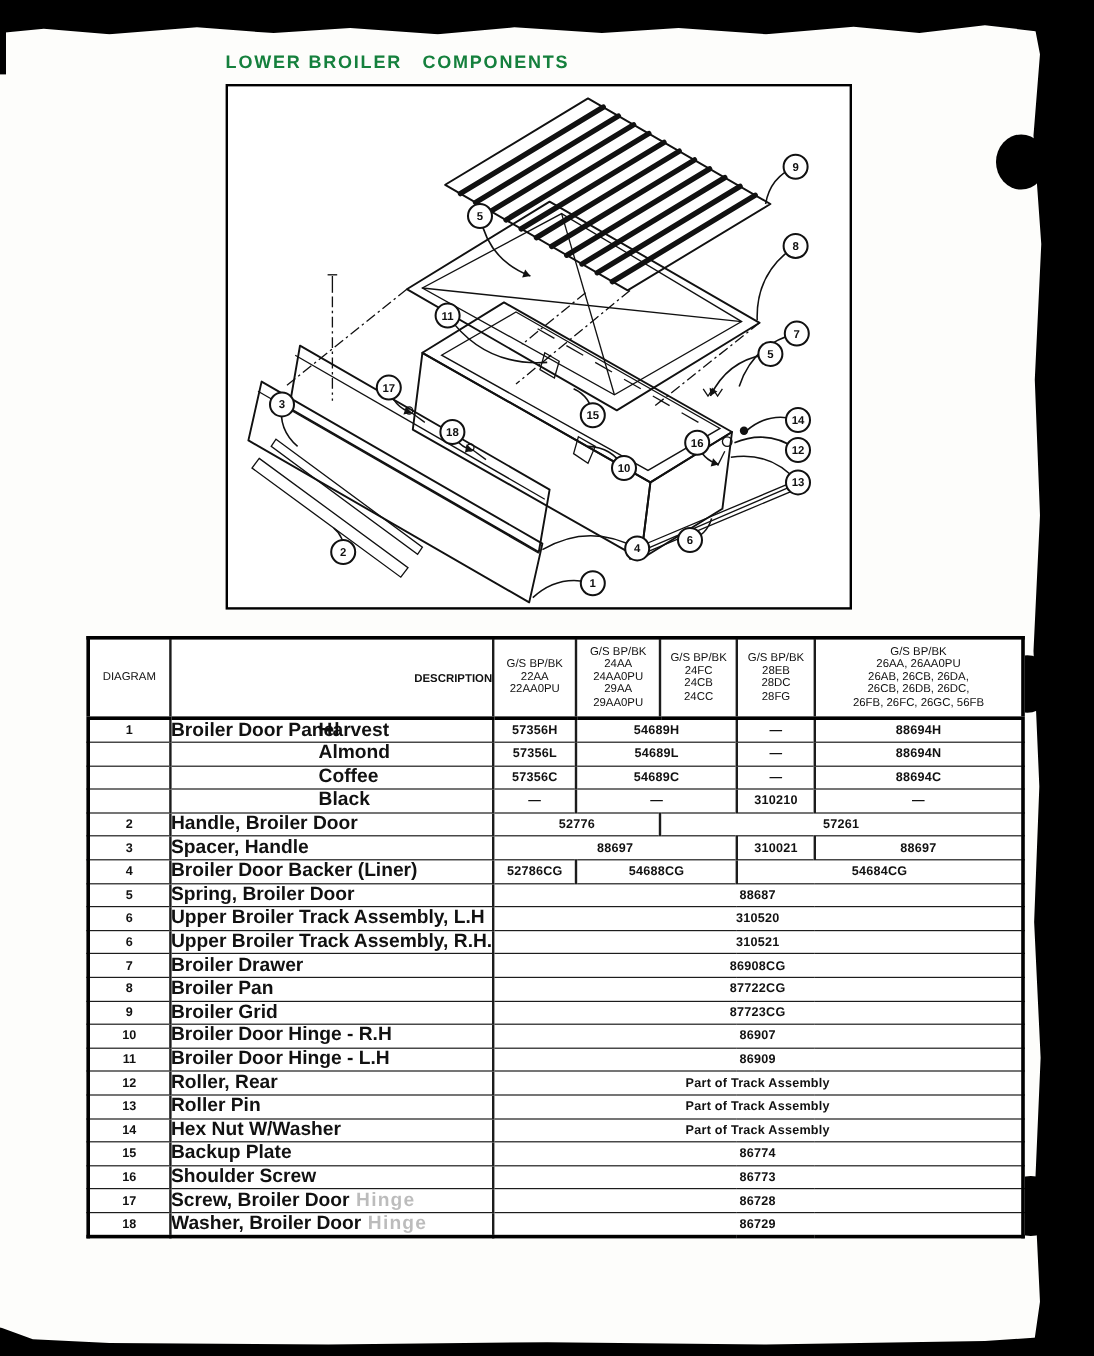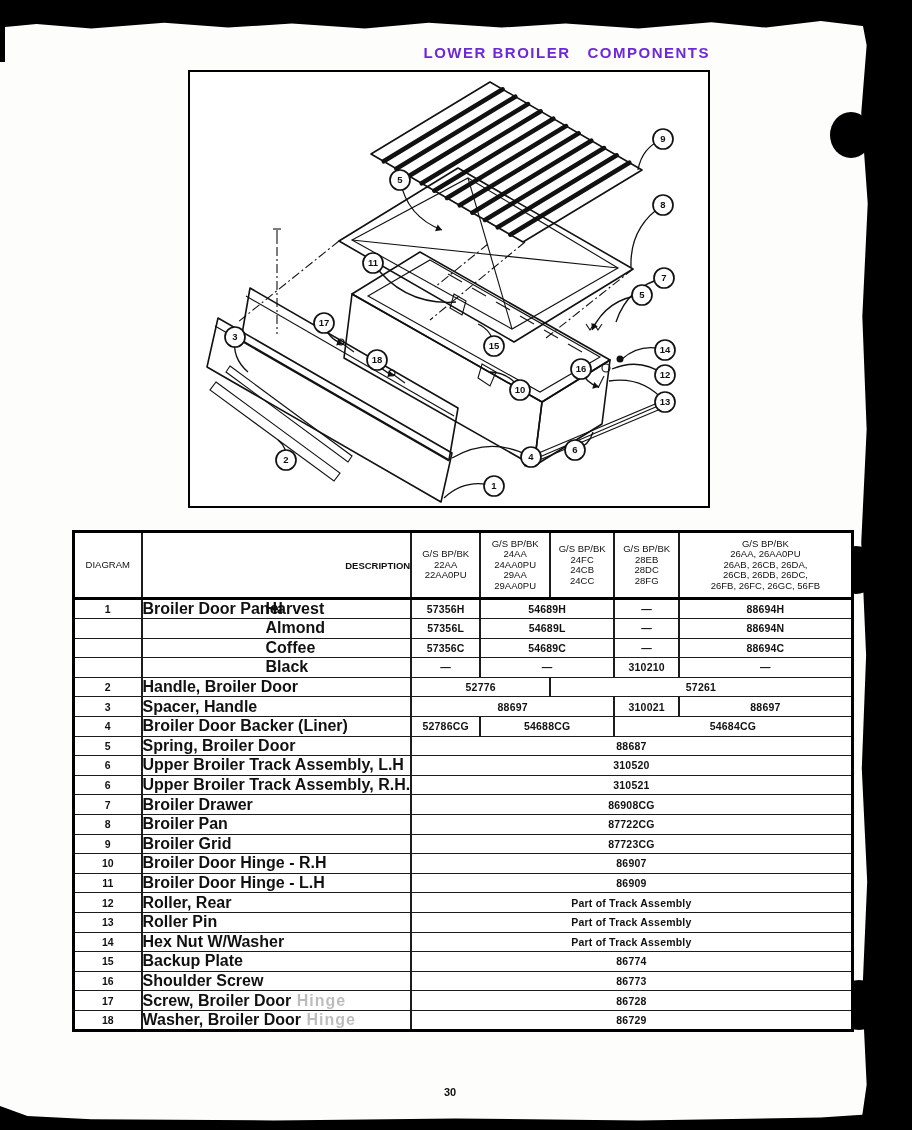--- a/index.html
+++ b/index.html
@@ -12,22 +12,22 @@
     clip-path:polygon(100% 0,0 0,16% 4%,6% 10%,18% 18%,8% 28%,16% 38%,6% 48%,15% 58%,7% 68%,17% 78%,8% 88%,16% 96%,4% 100%,100% 100%);}
   .scan-bottom{position:absolute;left:0;bottom:0;width:912px;height:24px;background:#000;
     clip-path:polygon(0 0,3% 42%,10% 55%,30% 60%,50% 52%,70% 60%,90% 48%,97% 30%,100% 0,100% 100%,0 100%);}
   .punch{position:absolute;background:#000;border-radius:50%;}
   .punch.p1{left:830px;top:112px;width:42px;height:46px;}
   .punch.p2{left:834px;top:546px;width:44px;height:48px;}
   .punch.p3{left:836px;top:980px;width:46px;height:50px;}
   .scan-left-mark{position:absolute;left:0;top:26px;width:5px;height:36px;background:#000;}
 
   
-  .title{position:absolute;left:188px;top:44px;width:522px;text-align:right;
-    font-size:15px;font-weight:700;letter-spacing:1.5px;white-space:pre;color:#6d28d9;}
+  .title{position:absolute;left:188px;top:44px;width:522px;text-align:left;
+    font-size:15px;font-weight:700;letter-spacing:1.5px;white-space:pre;color:#15803d;}
 
   
   .diagram-frame{position:absolute;left:188px;top:70px;width:518px;height:434px;
     border:2px solid #000;background:#fff;}
   svg{display:block;}
   .ln{fill:none;stroke:#111;stroke-width:1.6;stroke-linejoin:round;}
   .ln-thin{fill:none;stroke:#111;stroke-width:1.1;}
   .rib{stroke:#111;stroke-width:4.5;stroke-linecap:round;}
   .cl{fill:none;stroke:#111;stroke-width:1.1;stroke-dasharray:9 3 2 3;}
   .leader{fill:none;stroke:#111;stroke-width:1.3;}
@@ -432,15 +432,14 @@
           <td class="part-cell" colspan="5">86728</td>
         </tr>
         <tr>
           <td class="diag-cell">18</td>
           <td class="desc-cell"><span class="d-main">Washer, Broiler Door</span><span class="d-tail"> Hinge</span></td>
           <td class="part-cell" colspan="5">86729</td>
         </tr>
       </tbody>
   </table>
 
-  <div class="page-number">30</div>
 
 </div>
 
 </body></html>

